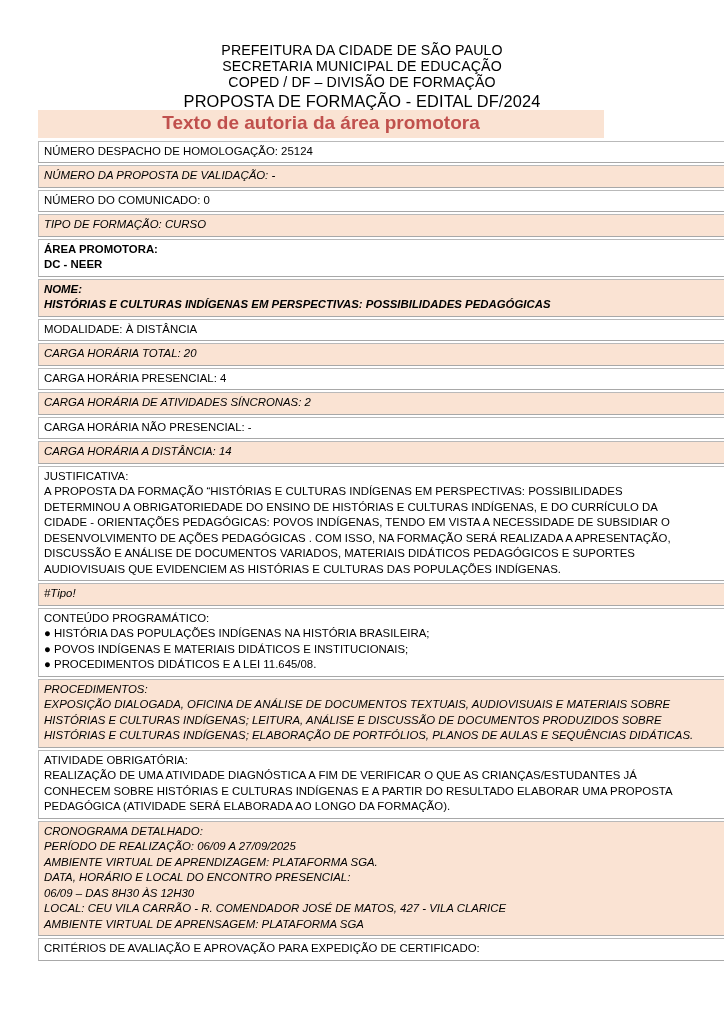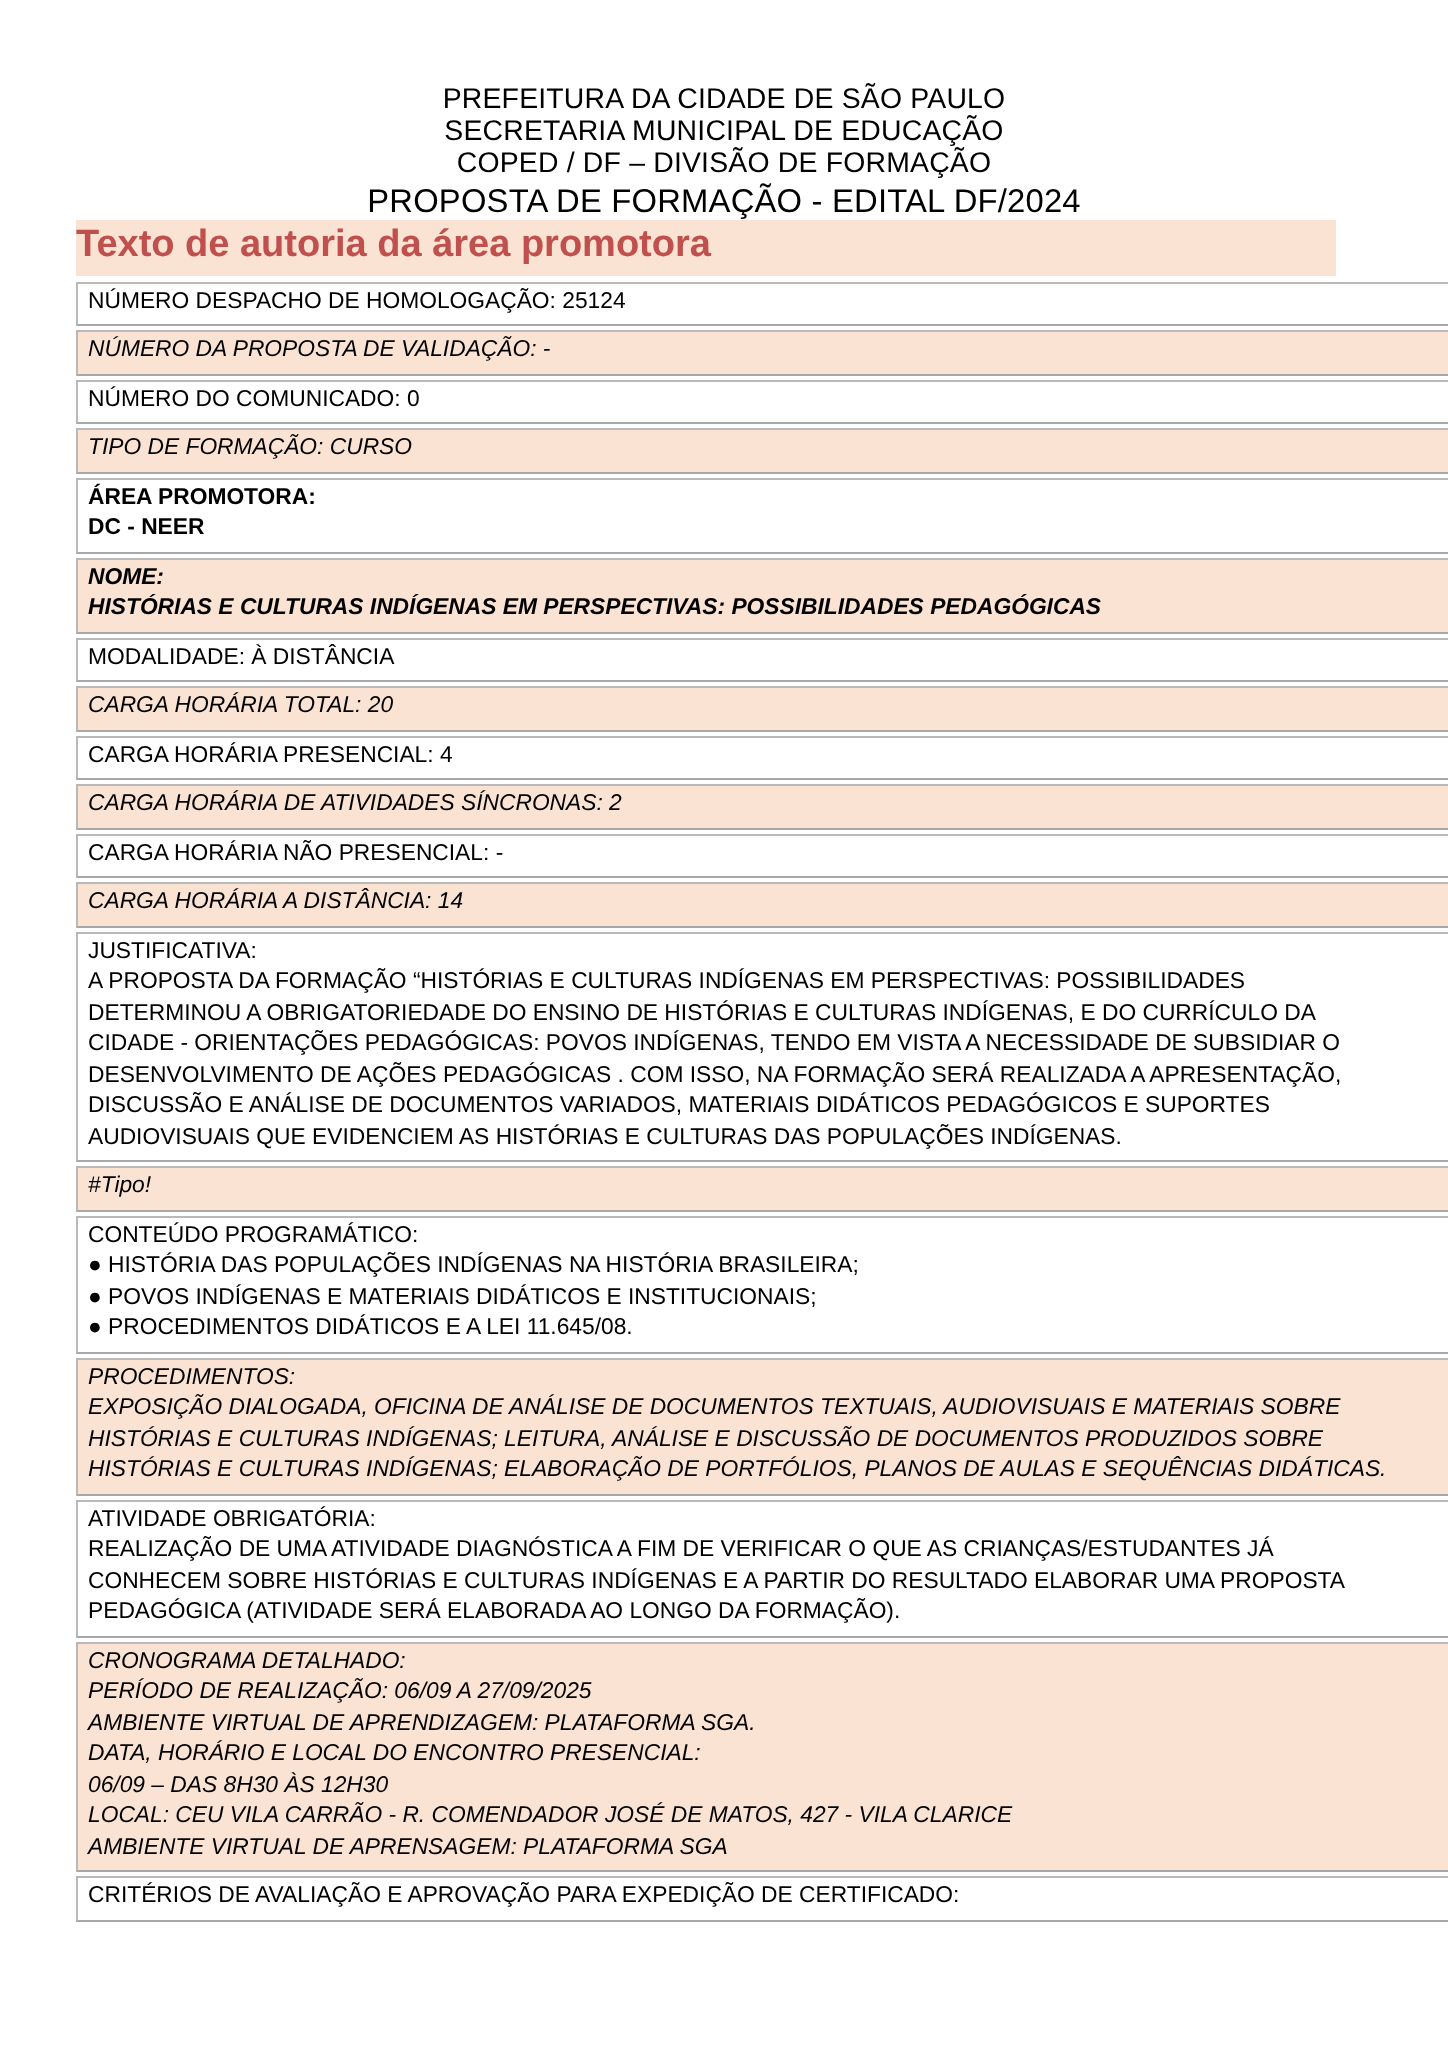--- a/index.html
+++ b/index.html
@@ -61,27 +61,28 @@
     background: #fae3d3;
     font-style: italic;
   }
   .row.bold {
     font-weight: bold;
   }
   .row .ln { display: block; white-space: nowrap; }
 
   
   .banner {
-    width: 630px;
+    width: 566px;
     box-sizing: border-box;
     margin: 0 0 1px 38px;
     background: #fae3d3;
     color: #c0504d;
     font-weight: bold;
     font-size: 19px;
+    text-align: center;
     padding: 3px 0 4px 0;
     border: none;
     line-height: 1.1;
   }
 </style>
 </head>
 <body>
 
 <div class="page">
 

